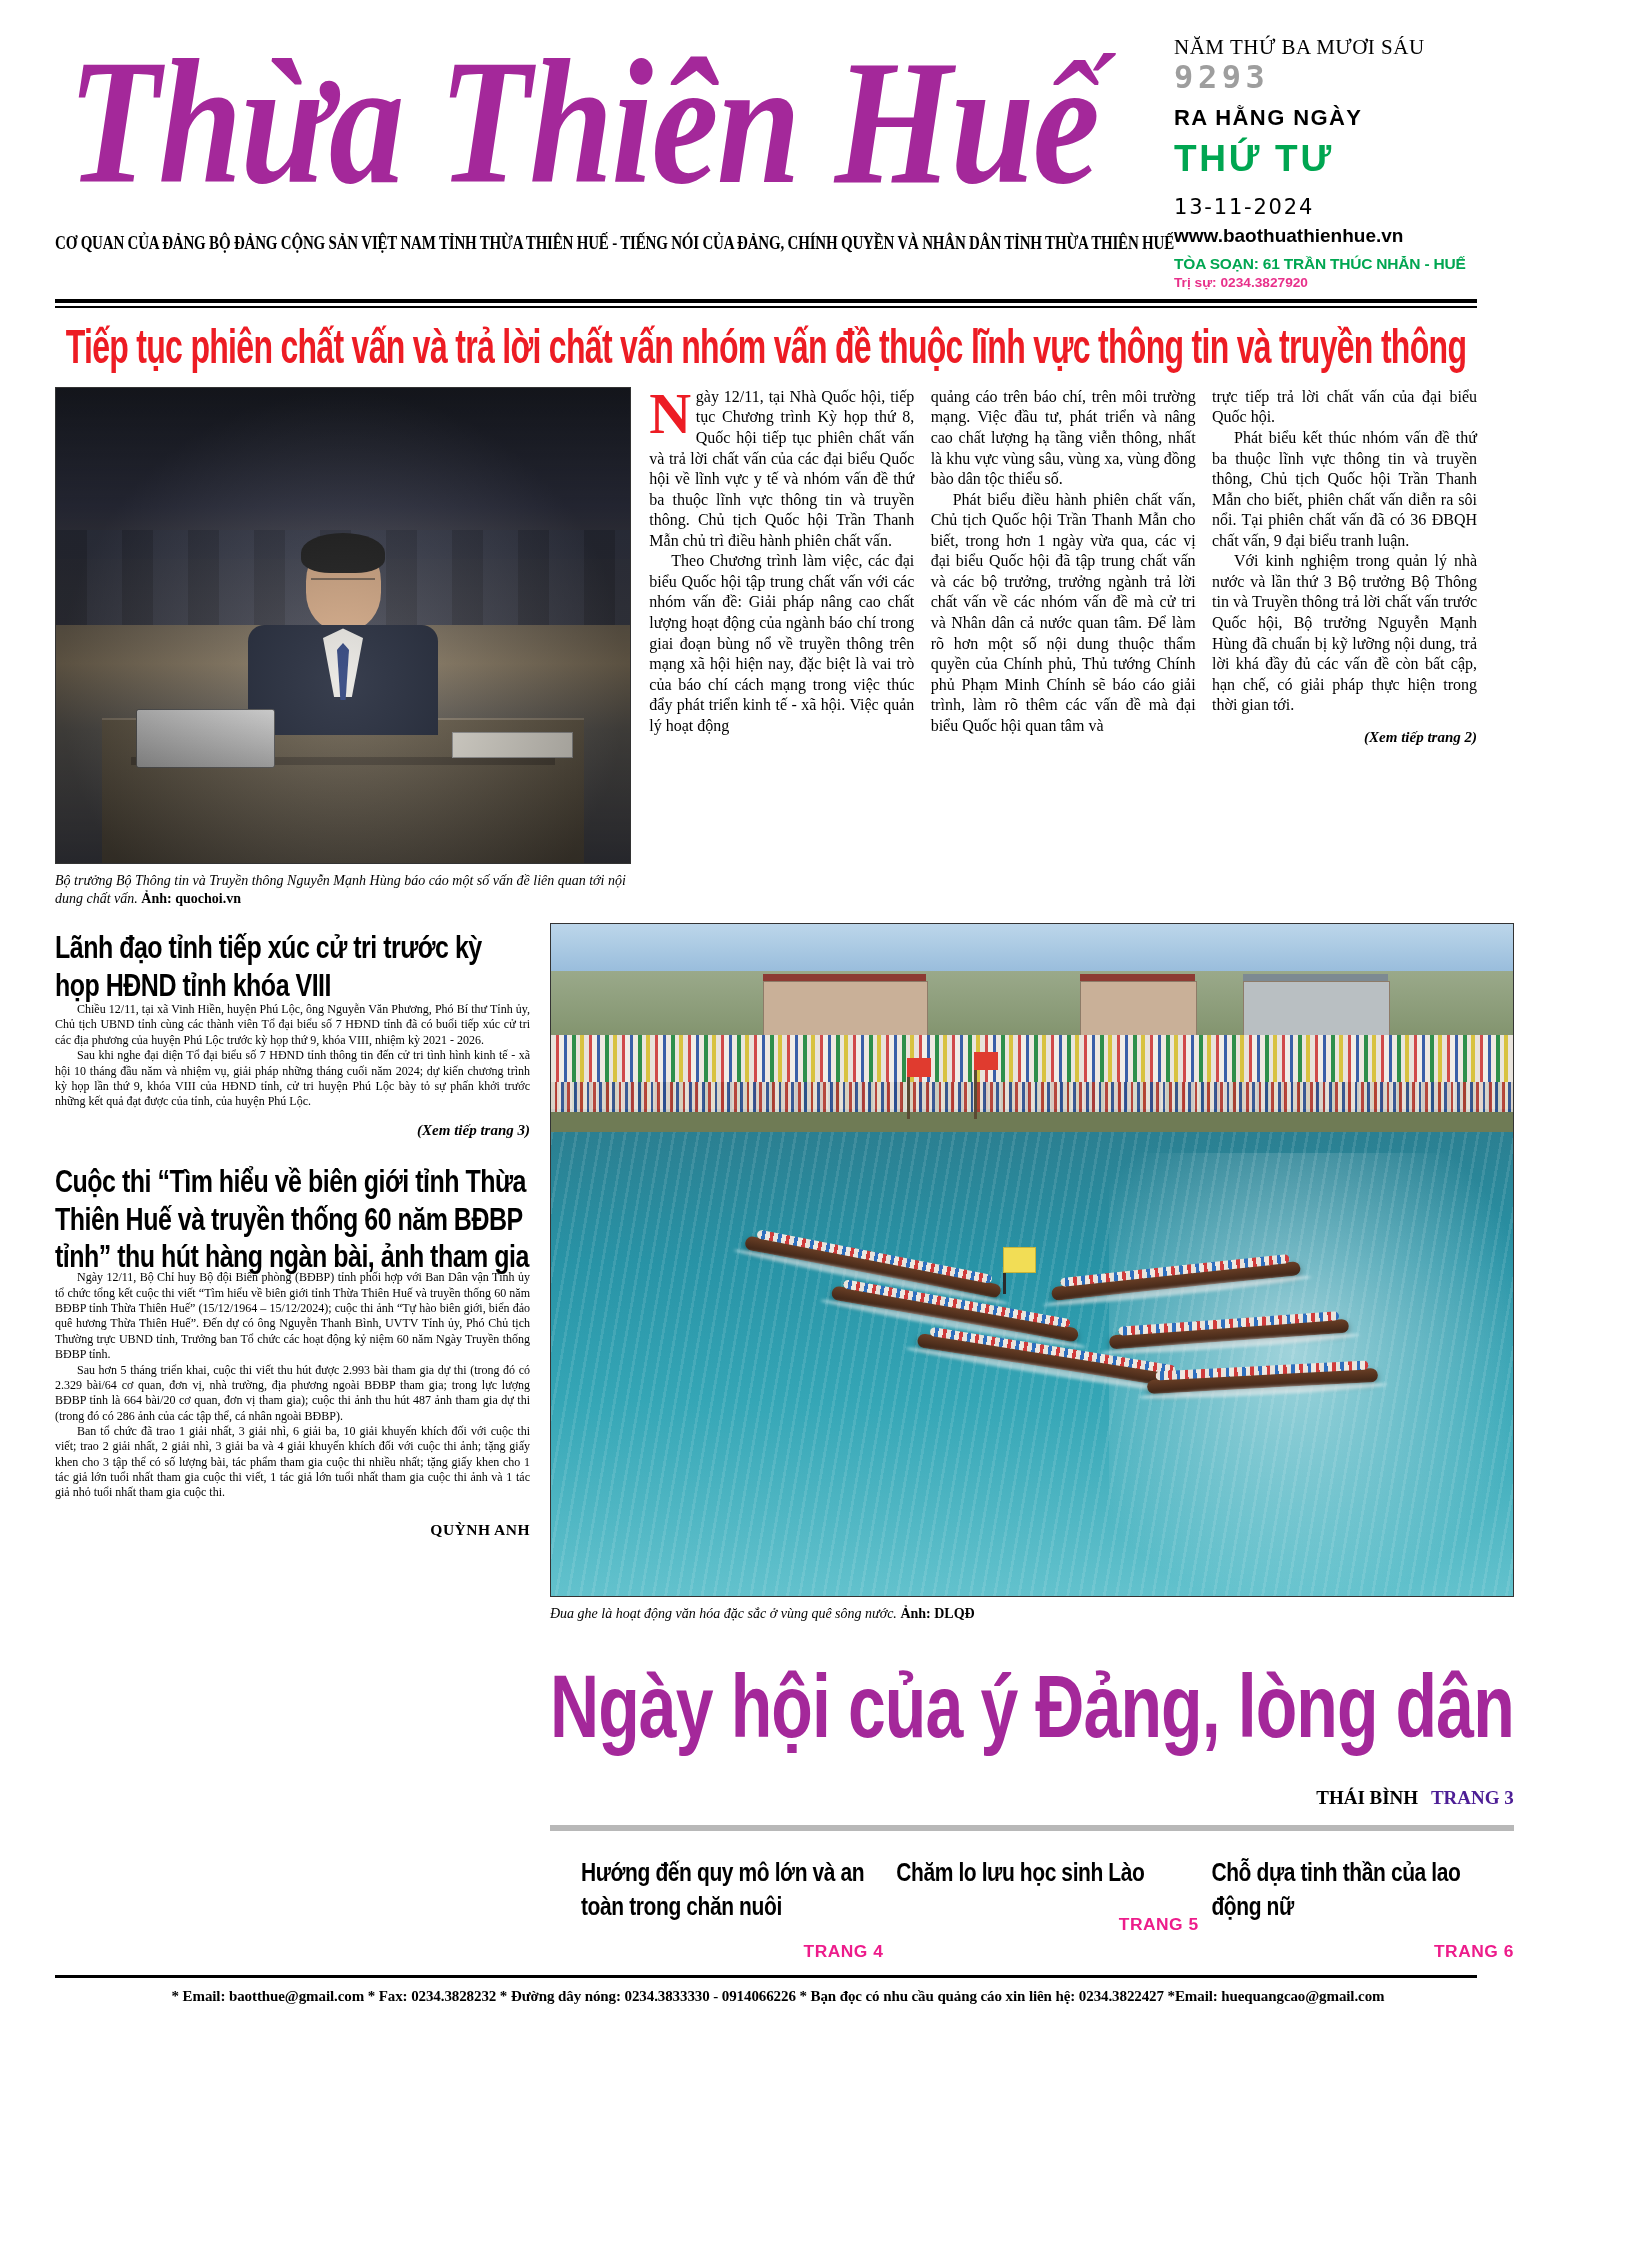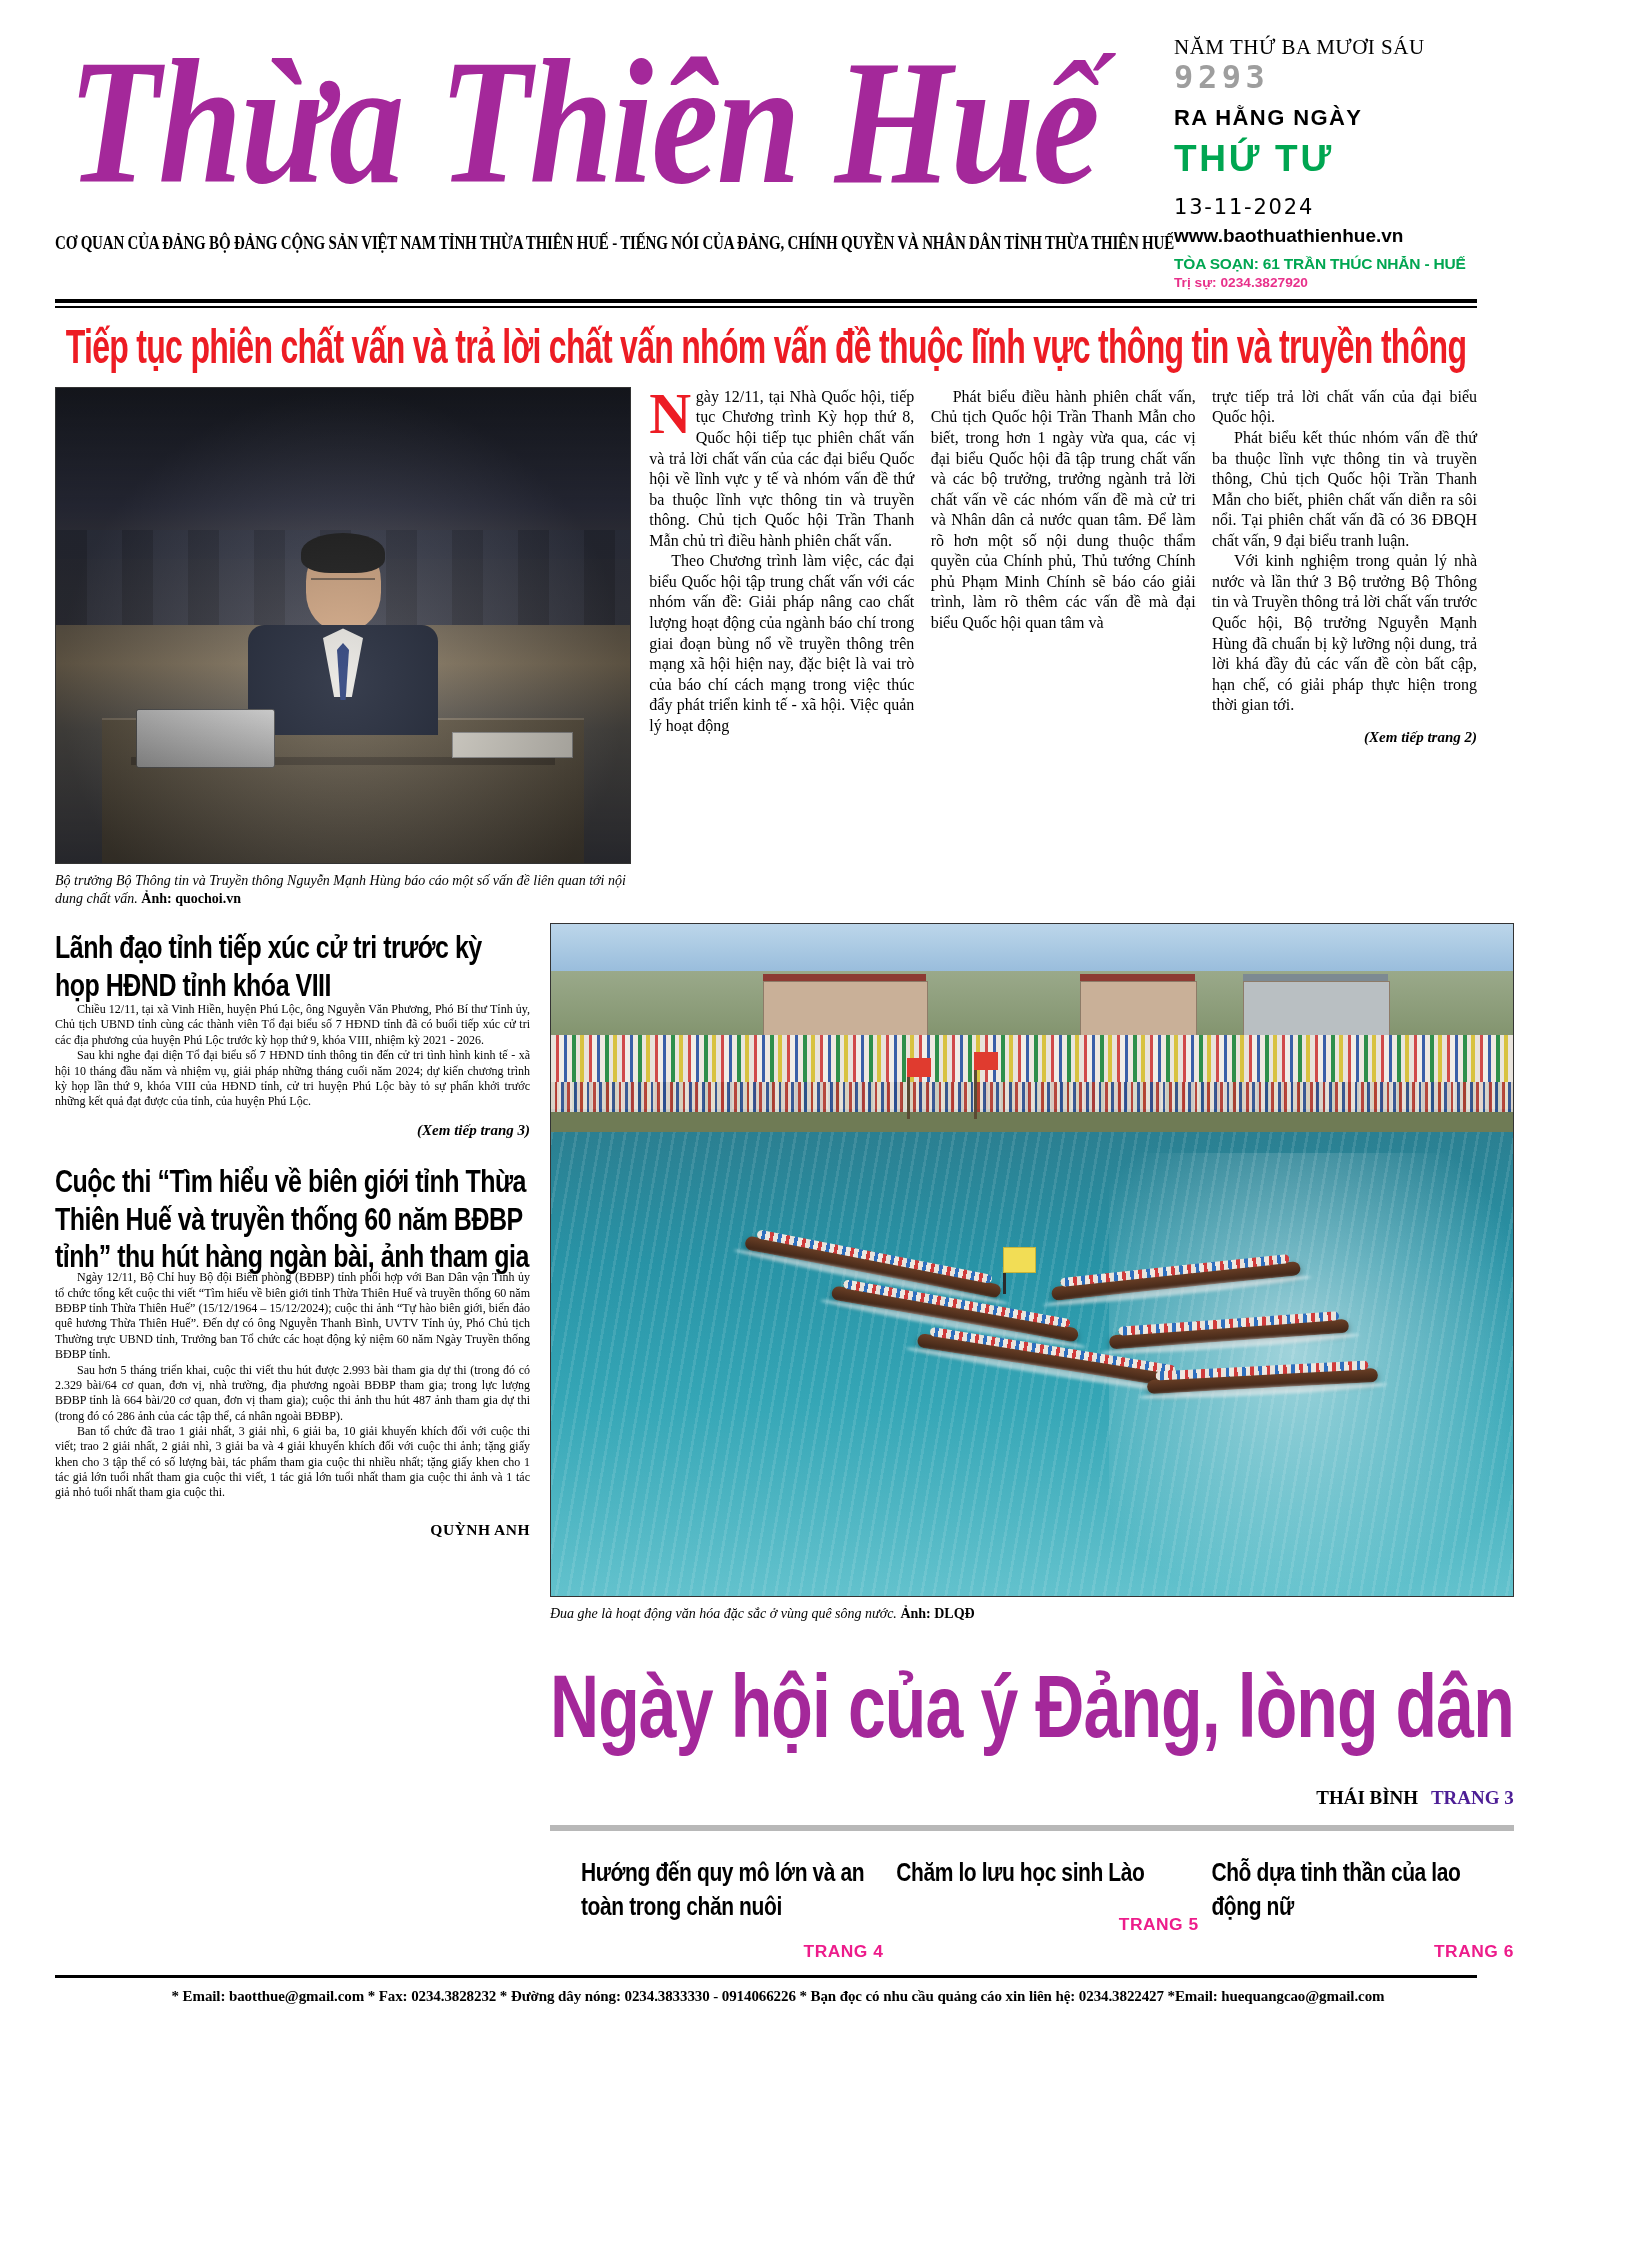--- a/index.html
+++ b/index.html
@@ -222,20 +222,21 @@
       </div>
       <div class="caption"><span>Bộ trưởng Bộ Thông tin và Truyền thông Nguyễn Mạnh Hùng báo cáo một số vấn đề liên quan tới nội dung chất vấn. </span><b>Ảnh: quochoi.vn</b></div>
     </div>
 
     <div class="lead-cols">
       <div class="col">
         <p class="nodent"><span class="dropcap">N</span><span>gày 12/11, tại Nhà Quốc hội, tiếp tục Chương trình Kỳ họp thứ 8, Quốc hội tiếp tục phiên chất vấn và trả lời chất vấn của các đại biểu Quốc hội về lĩnh vực y tế và nhóm vấn đề thứ ba thuộc lĩnh vực thông tin và truyền thông. Chủ tịch Quốc hội Trần Thanh Mẫn chủ trì điều hành phiên chất vấn.</span></p>
         <p>Theo Chương trình làm việc, các đại biểu Quốc hội tập trung chất vấn với các nhóm vấn đề: Giải pháp nâng cao chất lượng hoạt động của ngành báo chí trong giai đoạn bùng nổ về truyền thông trên mạng xã hội hiện nay, đặc biệt là vai trò của báo chí cách mạng trong việc thúc đẩy phát triển kinh tế - xã hội. Việc quản lý hoạt động</p>
       </div>
       <div class="col">
+        <p class="nodent">quảng cáo trên báo chí, trên môi trường mạng. Việc đầu tư, phát triển và nâng cao chất lượng hạ tầng viễn thông, nhất là khu vực vùng sâu, vùng xa, vùng đồng bào dân tộc thiểu số.</p>
         <p>Phát biểu điều hành phiên chất vấn, Chủ tịch Quốc hội Trần Thanh Mẫn cho biết, trong hơn 1 ngày vừa qua, các vị đại biểu Quốc hội đã tập trung chất vấn và các bộ trưởng, trưởng ngành trả lời chất vấn về các nhóm vấn đề mà cử tri và Nhân dân cả nước quan tâm. Để làm rõ hơn một số nội dung thuộc thẩm quyền của Chính phủ, Thủ tướng Chính phủ Phạm Minh Chính sẽ báo cáo giải trình, làm rõ thêm các vấn đề mà đại biểu Quốc hội quan tâm và</p>
       </div>
       <div class="col">
         <p class="nodent">trực tiếp trả lời chất vấn của đại biểu Quốc hội.</p>
         <p>Phát biểu kết thúc nhóm vấn đề thứ ba thuộc lĩnh vực thông tin và truyền thông, Chủ tịch Quốc hội Trần Thanh Mẫn cho biết, phiên chất vấn diễn ra sôi nổi. Tại phiên chất vấn đã có 36 ĐBQH chất vấn, 9 đại biểu tranh luận.</p>
         <p>Với kinh nghiệm trong quản lý nhà nước và lần thứ 3 Bộ trưởng Bộ Thông tin và Truyền thông trả lời chất vấn trước Quốc hội, Bộ trưởng Nguyễn Mạnh Hùng đã chuẩn bị kỹ lưỡng nội dung, trả lời khá đầy đủ các vấn đề còn bất cập, hạn chế, có giải pháp thực hiện trong thời gian tới.</p>
         <div class="jumpnote">(Xem tiếp trang 2)</div>
       </div>
     </div>
   </div>

